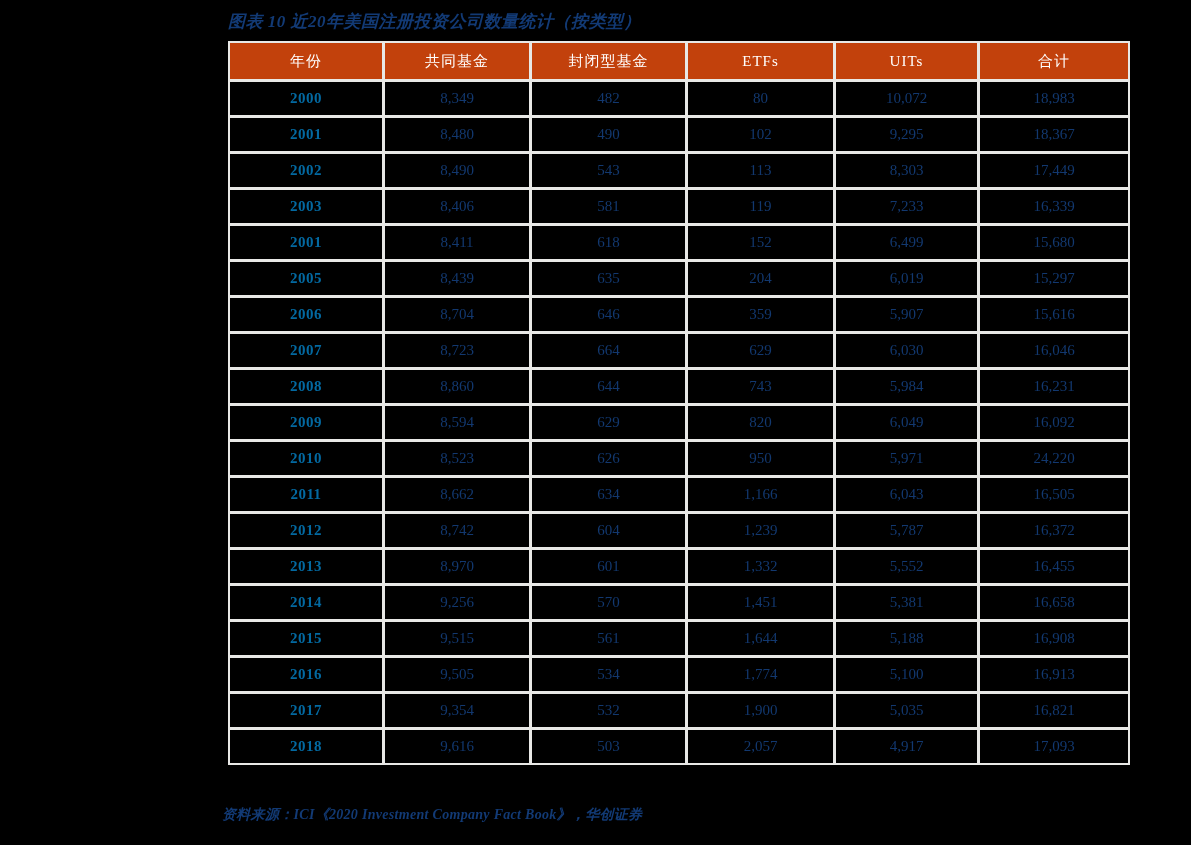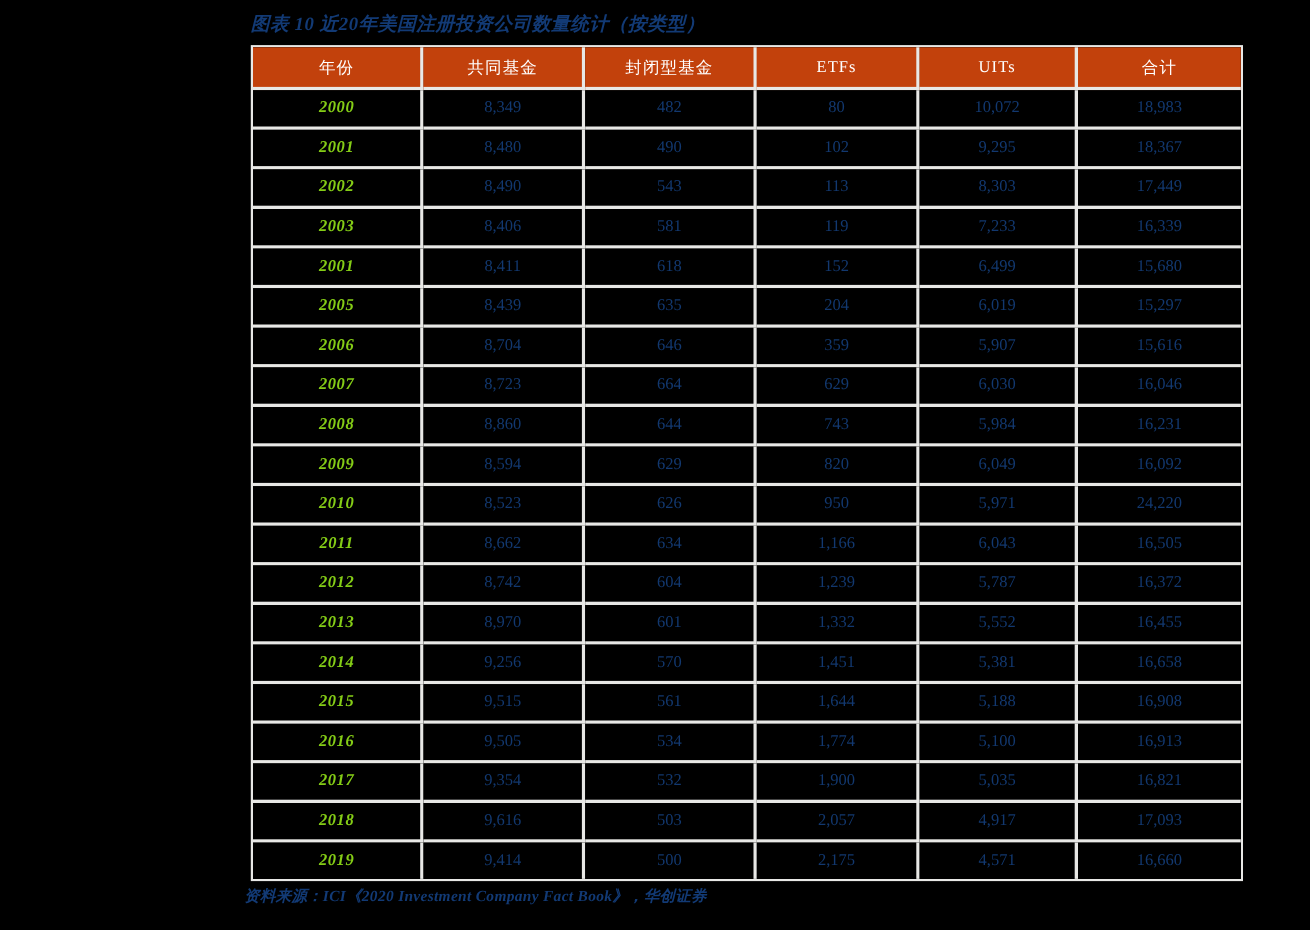--- a/index.html
+++ b/index.html
@@ -84,24 +84,23 @@
     color: #12386f;
     background: #000000;
     border-right: 3px solid #e8e8e6;
     border-bottom: 3px solid #e8e8e6;
     padding: 0;
   }
   tbody td:last-child { border-right: none; }
   tbody tr:last-child td { border-bottom: none; }
 
   tbody td.year-cell {
-    color: #84cc16;
+    color: #0369a1;
     font-weight: bold;
     letter-spacing: 0.5px;
-    font-style: italic;
   }
 
   .source-note {
     position: absolute;
     left: 222px;
     top: 806px;
     font-size: 14px;
     font-style: italic;
     font-weight: bold;
     color: #123a75;
@@ -282,27 +281,19 @@
             <td>16,821</td>
           </tr>
           <tr>
             <td class="year-cell">2018</td>
             <td>9,616</td>
             <td>503</td>
             <td>2,057</td>
             <td>4,917</td>
             <td>17,093</td>
           </tr>
-          <tr>
-            <td class="year-cell">2019</td>
-            <td>9,414</td>
-            <td>500</td>
-            <td>2,175</td>
-            <td>4,571</td>
-            <td>16,660</td>
-          </tr>
         </tbody>
     </table>
   </div>
 
   <div class="source-note">资料来源：ICI《2020 Investment Company Fact Book》，华创证券</div>
 
 </div>
 
 </body></html>

